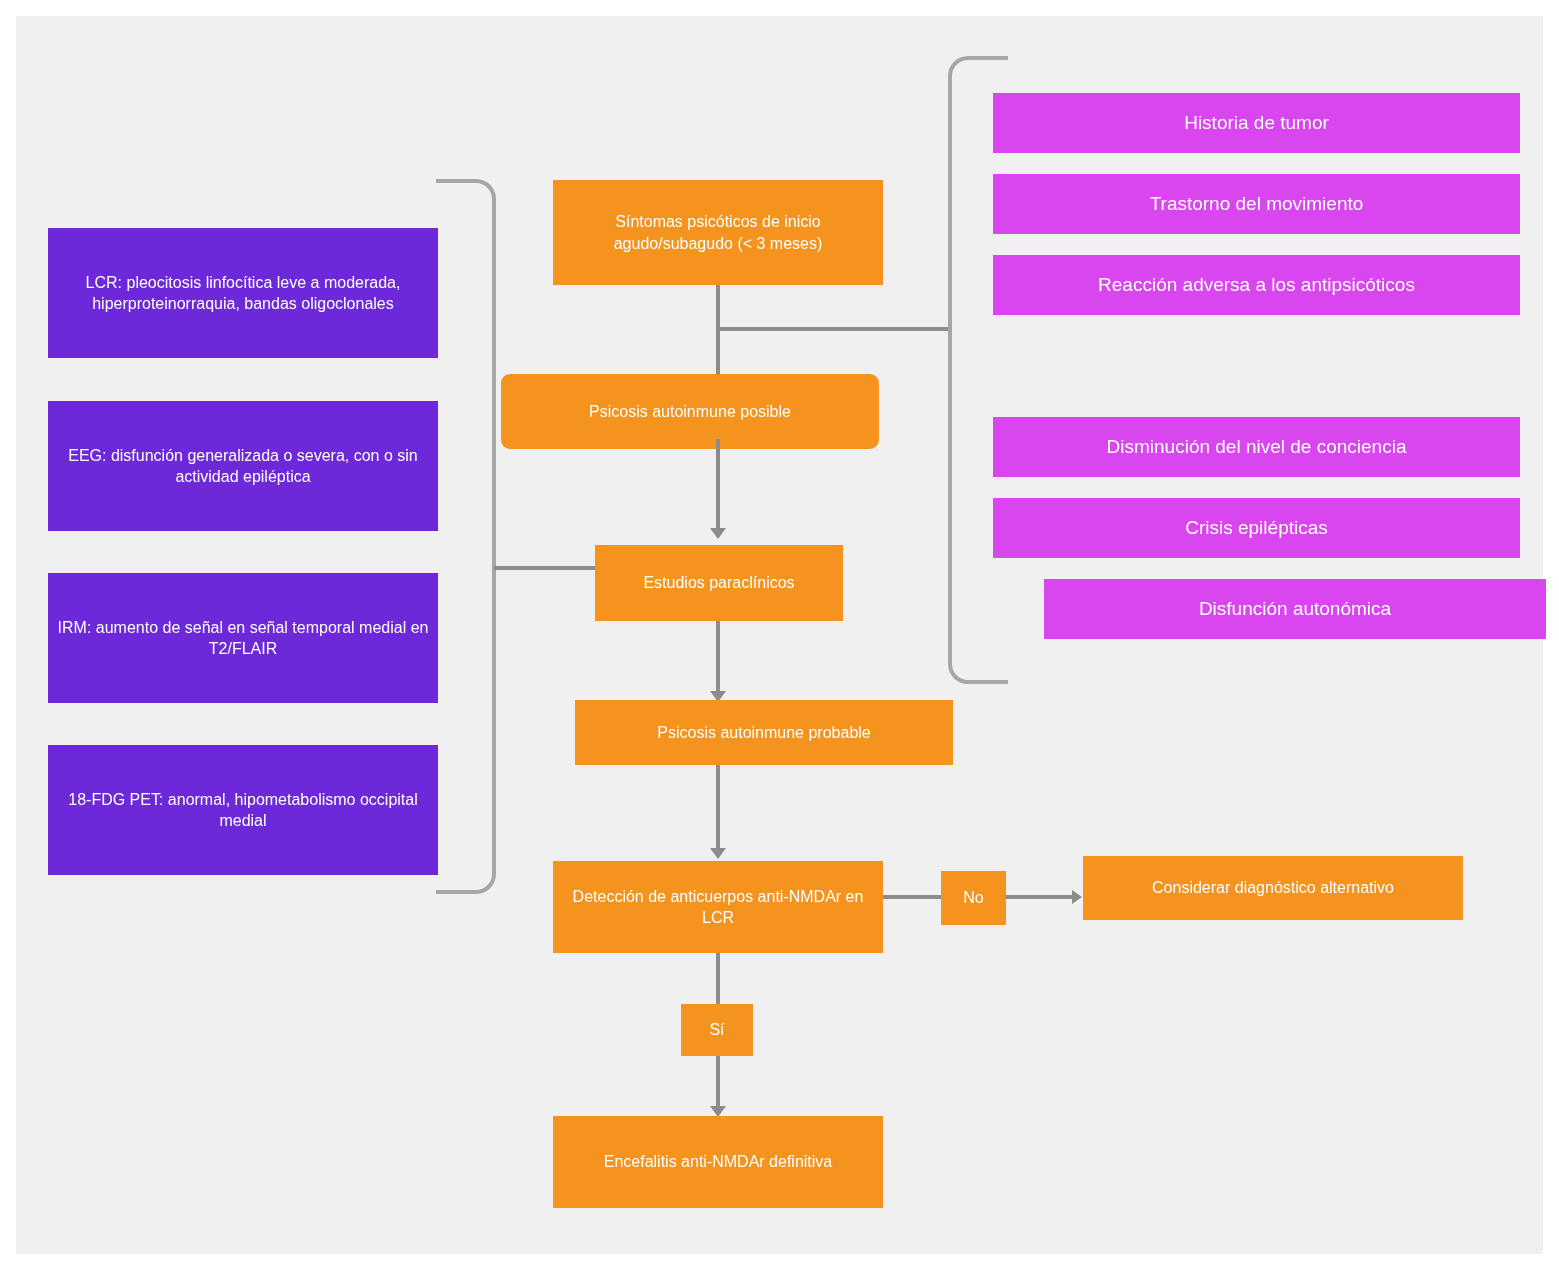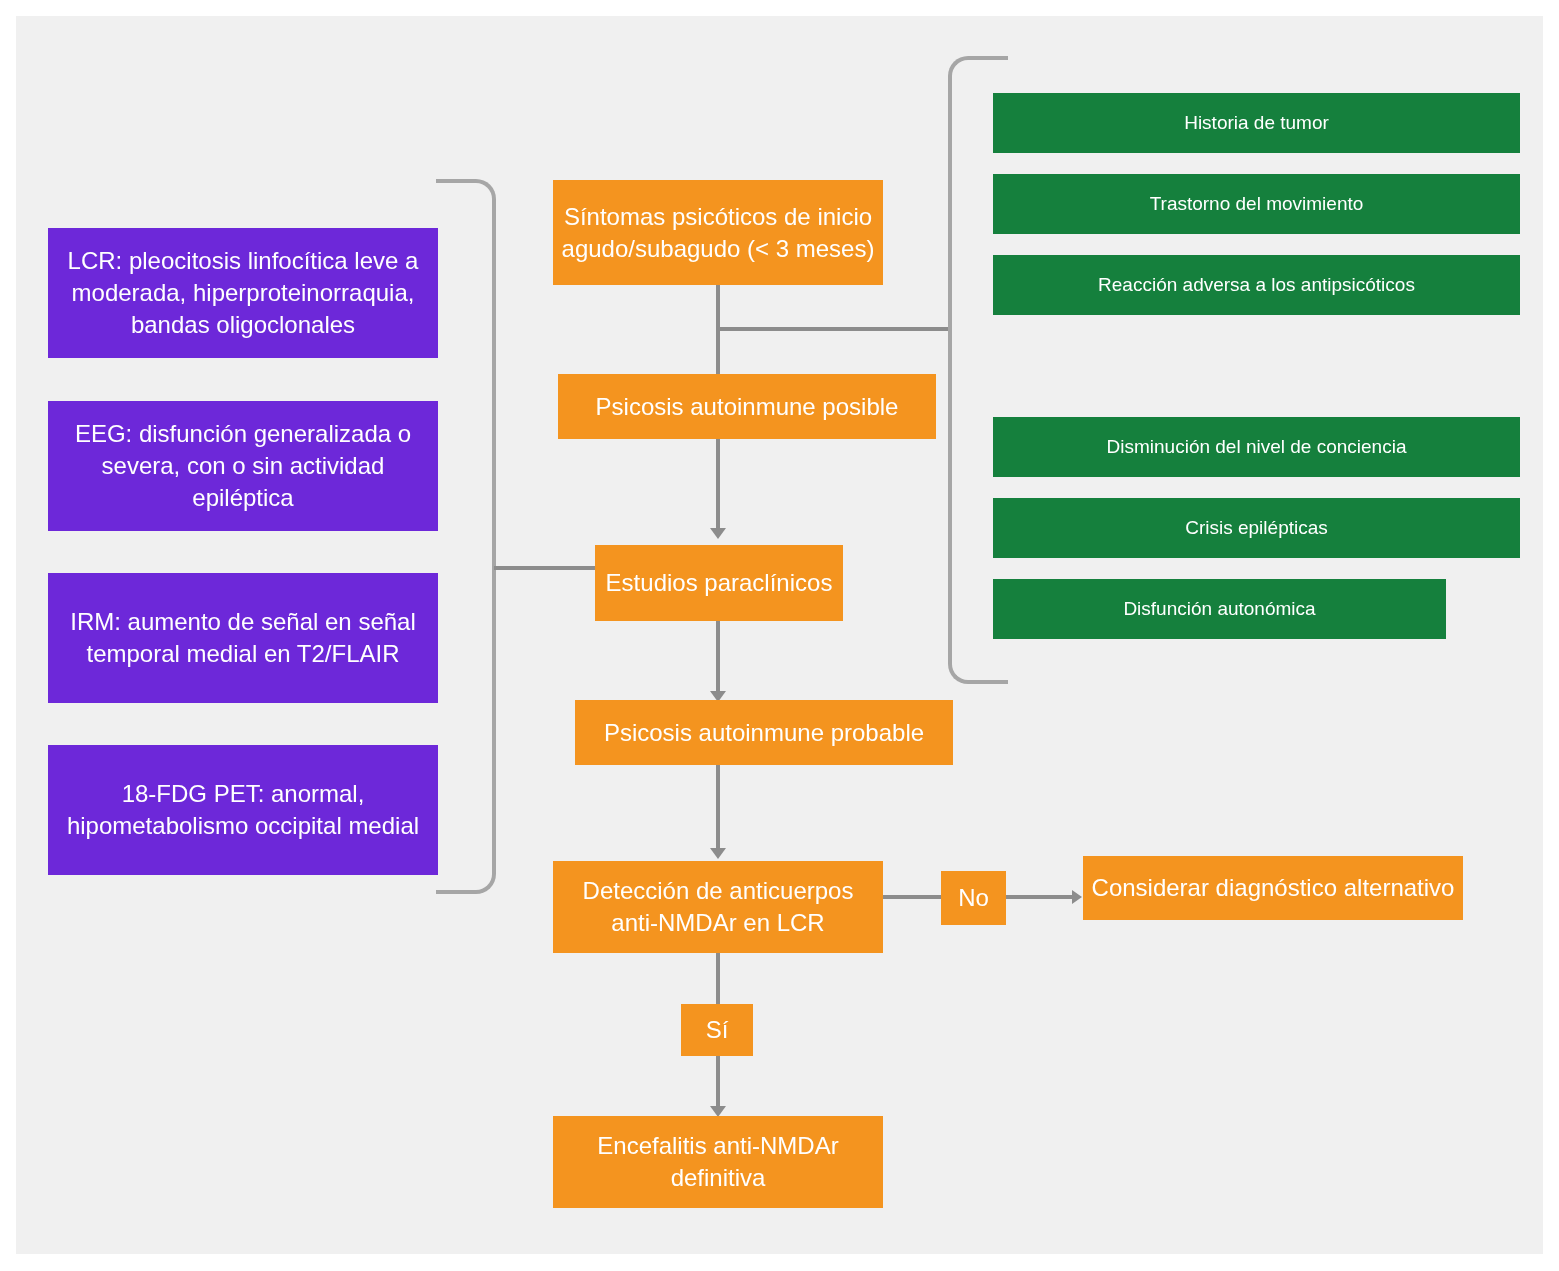--- a/index.html
+++ b/index.html
@@ -28,23 +28,23 @@
     align-items: center;
     justify-content: center;
     text-align: center;
     color: #ffffff;
     line-height: 1.32;
     padding: 4px 8px;
     -webkit-font-smoothing: antialiased;
   }
   .orange { background: #f4941f; }
   .blue   { background: #6d28d9; }
-  .red    { background: #15803d; }
+  .red    { background: #d946ef; }
 
-  .fs20 { font-size: 24px; }
+  .fs20 { font-size: 16px; }
   .fs19 { font-size: 19px; }
 
   
   .vline, .hline {
     position: absolute;
     background: #8c8c8c;
   }
   .vline { width: 4px; }
   .hline { height: 4px; }
 
@@ -104,21 +104,21 @@
   <div class="hline" style="left:478px; top:550px; width:101px;"></div>
 
   <div class="node orange fs20" style="left:537px; top:164px; width:330px; height:105px;">
     <span>Síntomas psicóticos de inicio agudo/subagudo (&lt; 3 meses)</span>
   </div>
 
   <div class="vline" style="left:700px; top:269px; height:90px;"></div>
 
   <div class="hline" style="left:700px; top:311px; width:232px;"></div>
 
-  <div class="node orange fs20" style="left:542px; top:358px; width:378px; height:65px;">
+  <div class="node orange fs20" style="left:485px; top:358px; width:378px; height:75px;border-radius:9px;">
     <span>Psicosis autoinmune posible</span>
   </div>
 
   <div class="vline" style="left:700px; top:423px; height:92px;"></div>
   <div class="arrow-down" style="left:694px; top:512px;"></div>
 
   <div class="node orange fs20" style="left:579px; top:529px; width:248px; height:76px;">
     <span>Estudios paraclínicos</span>
   </div>
 
@@ -174,17 +174,17 @@
 
 
   <div class="node red fs19" style="left:977px; top:401px; width:527px; height:60px;">
     <span>Disminución del nivel de conciencia</span>
   </div>
 
   <div class="node red fs19" style="left:977px; top:482px; width:527px; height:60px;">
     <span>Crisis epilépticas</span>
   </div>
 
-  <div class="node red fs19" style="left:977px; top:563px; width:453px; height:60px;text-align:center;">
+  <div class="node red fs19" style="left:1028px; top:563px; width:502px; height:60px;text-align:center;">
     <span>Disfunción autonómica</span>
   </div>
 
 </div>
 
 </body></html>

